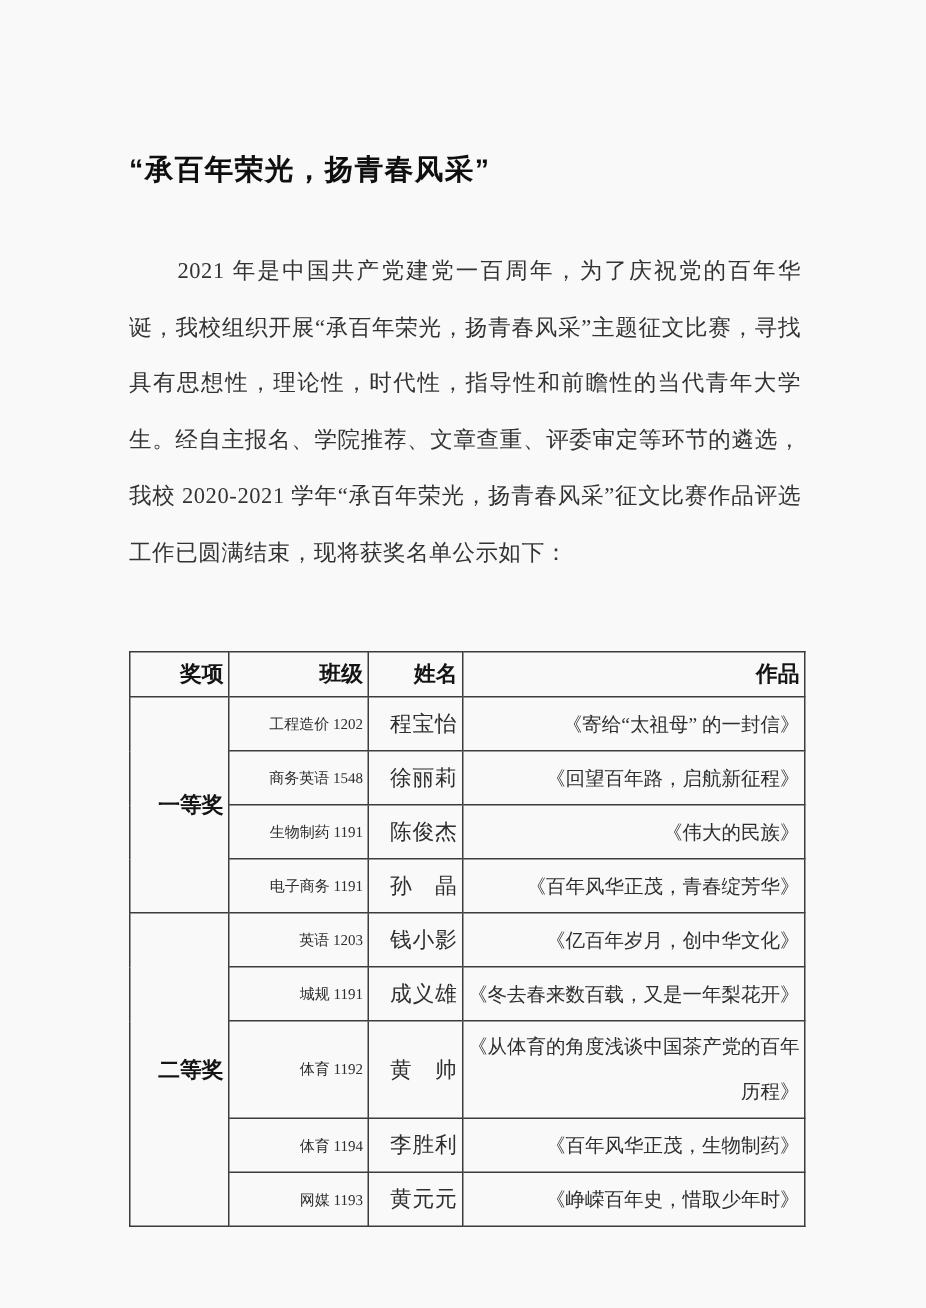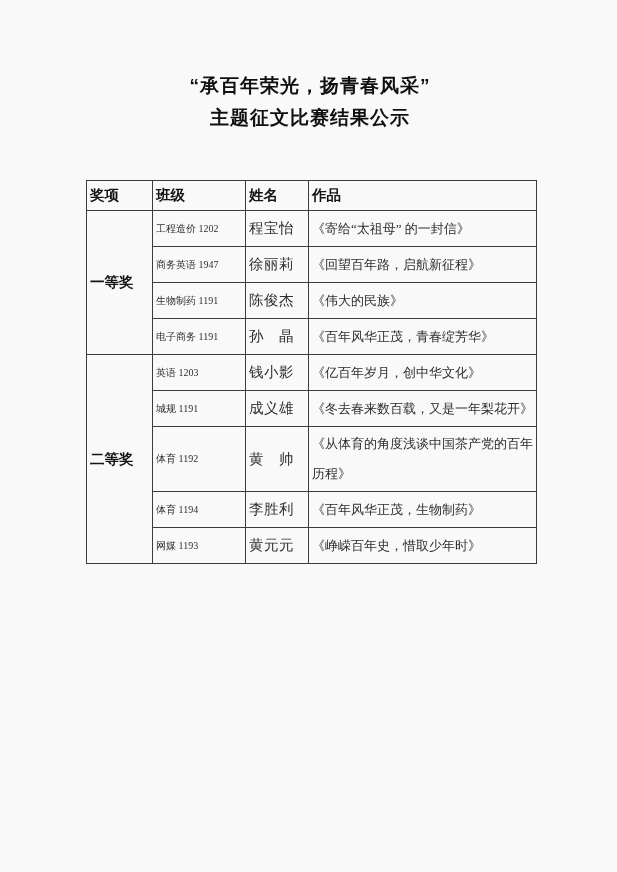--- a/index.html
+++ b/index.html
@@ -14,48 +14,49 @@
     font-family: "Liberation Serif", "DejaVu Serif", serif;
     overflow: hidden;
   }
   .page {
     width: 617px;
     height: 872px;
     box-sizing: border-box;
     padding: 70px 83px 0 86px;
   }
   .title {
-    text-align: center;
+    text-align: left;
     font-family: "Liberation Sans", "DejaVu Sans", sans-serif;
     font-weight: bold;
     color: #0f0f0f;
     font-size: 19px;
     line-height: 32px;
     letter-spacing: 1px;
+    margin-top: 28px;
   }
   .body-text {
     margin-top: 33px;
     font-size: 15px;
     line-height: 37.5px;
     text-align: justify;
     text-indent: 2.15em;
     color: #333333;
     letter-spacing: 0.4px;
   }
   table.award-table {
     margin-top: 46px;
     border-collapse: collapse;
     width: 450px;
     table-layout: fixed;
     color: #2e2e2e;
   }
   table.award-table th,
   table.award-table td {
     border: 1.5px solid #3c3c3c;
-    text-align: left;
+    text-align: right;
     vertical-align: middle;
     padding: 2px 3px;
     box-sizing: border-box;
   }
   table.award-table th {
     font-family: "Liberation Sans", "DejaVu Sans", sans-serif;
     font-weight: bold;
     font-size: 14.5px;
     color: #141414;
     height: 30px;
@@ -84,23 +85,23 @@
     line-height: 30px;
   }
 </style>
 </head>
 <body>
 
 <div class="page">
 
   <div class="title">
     <div>“承百年荣光，扬青春风采”</div>
-    <div>主题征文比赛结果公示</div>
   </div>
 
+  <p class="body-text">2021 年是中国共产党建党一百周年，为了庆祝党的百年华诞，我校组织开展“承百年荣光，扬青春风采”主题征文比赛，寻找具有思想性，理论性，时代性，指导性和前瞻性的当代青年大学生。经自主报名、学院推荐、文章查重、评委审定等环节的遴选，我校 2020-2021 学年“承百年荣光，扬青春风采”征文比赛作品评选工作已圆满结束，现将获奖名单公示如下：</p>
 
   <table class="award-table">
     <colgroup>
       <col class="c-award">
         <col class="c-class">
         <col class="c-name">
         <col class="c-work">
     </colgroup>
     <thead>
       <tr>
@@ -111,21 +112,21 @@
       </tr>
     </thead>
     <tbody>
       <tr>
         <td class="award" rowspan="4">一等奖</td>
         <td class="cls">工程造价 1202</td>
         <td class="name">程宝怡</td>
         <td class="work">《寄给“太祖母” 的一封信》</td>
       </tr>
       <tr>
-        <td class="cls">商务英语 1947</td>
+        <td class="cls">商务英语 1548</td>
         <td class="name">徐丽莉</td>
         <td class="work">《回望百年路，启航新征程》</td>
       </tr>
       <tr>
         <td class="cls">生物制药 1191</td>
         <td class="name">陈俊杰</td>
         <td class="work">《伟大的民族》</td>
       </tr>
       <tr>
         <td class="cls">电子商务 1191</td>

